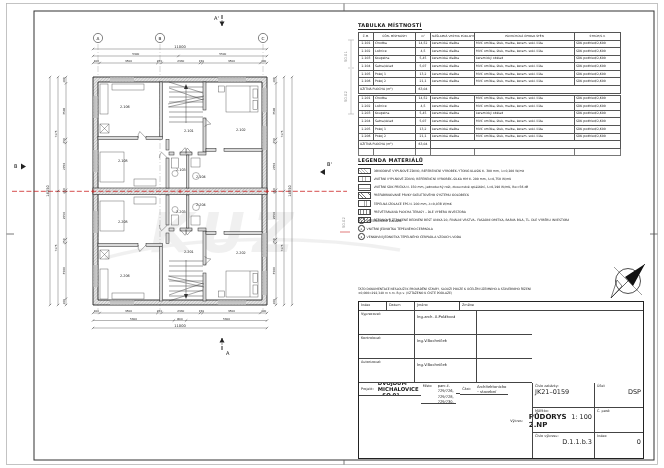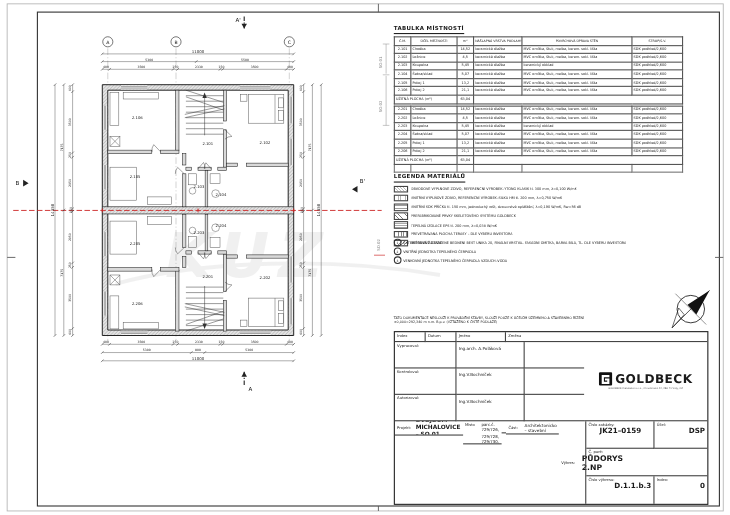--- a/index.html
+++ b/index.html
@@ -54,21 +54,21 @@
   .lab{font-size:3.4px;color:#222;}
   .val{font-size:4px;}
   .tb-header .tb-cell{font-size:3.4px;height:9px;}
   .people-row{height:24px;}
   .name{font-size:3.8px;padding-top:3px;}
   .goldbeck-cell{width:113px;display:flex;flex-direction:column;align-items:center;
                  justify-content:center;border-bottom:.5px solid #444;box-sizing:border-box;}
   .gb-line{display:flex;align-items:center;}
   .gb-text{font-size:11px;font-weight:900;letter-spacing:.4px;margin-left:2px;}
   .gb-sub{font-size:2.2px;color:#555;margin-top:1px;}
-  .bigval{font-size:6.5px;font-weight:bold;text-align:right;margin-left:10px;}
+  .bigval{font-size:6.5px;font-weight:normal;text-align:right;}
   .projname{font-size:5.3px;font-weight:bold;margin-left:4px;}
   .drawname{font-size:7px;font-weight:bold;margin-left:6px;}
   .partval{font-size:3.8px;margin-left:6px;}
   .place-lines{font-size:3.6px;margin-left:6px;line-height:1.5;}
 </style>
 </head>
 <body>
 
 <div class="stage">
 
@@ -633,30 +633,20 @@
           <div class="tb-cell lab" style="width:56px">Kontroloval:</div>
           <div class="tb-cell name" style="width:62px">Ing.V.Bochníček</div>
           <div class="tb-cell" style="flex:1"></div>
         </div>
         <div class="tb-row people-row" style="flex:1">
           <div class="tb-cell lab" style="width:56px">Autorizoval:</div>
           <div class="tb-cell name" style="width:62px">Ing.V.Bochníček</div>
           <div class="tb-cell" style="flex:1"></div>
         </div>
       </div>
-      <div class="goldbeck-cell">
-        <div class="gb-line">
-          <svg width="13" height="13" viewBox="0 0 13 13">
-            <rect x="0.5" y="0.5" width="12" height="12" rx="1" fill="#111"></rect>
-            <path d="M3,3 h7 v2 h-5 v4 h3 v-1 h-2 v-2 h4 v5 h-7 z" fill="#fff"></path>
-          </svg>
-          <span class="gb-text">GOLDBECK</span>
-        </div>
-        <div class="gb-sub">GOLDBECK Prefabeton s.r.o., Chrudimská 42, 286 71 Vrdy, CZ</div>
-      </div>
     </div>
     <div class="tb-row" style="height:75px;">
       <div style="width:173px;display:flex;flex-direction:row;">
         <div class="tb-row" style="height:13px">
           <div class="tb-cell" style="flex:1;display:flex;align-items:center;border-right:none;">
             <span class="lab">Projekt:</span>
             <span class="projname">DVOJDŮM MICHALOVICE – SO.01</span>
           </div>
         </div>
         <div class="tb-row" style="height:21px">
@@ -692,20 +682,24 @@
           <div class="tb-cell" style="width:62px">
             <div class="lab">Číslo zakázky:</div>
             <div class="bigval" style="text-align:left">JK21–0159</div>
           </div>
           <div class="tb-cell" style="flex:1">
             <div class="lab">Účel:</div>
             <div class="bigval">DSP</div>
           </div>
         </div>
         <div class="tb-row" style="height:25px">
+          <div class="tb-cell" style="width:62px">
+            <div class="lab">Měřítko:</div>
+            <div class="bigval">1: 100</div>
+          </div>
           <div class="tb-cell" style="flex:1">
             <div class="lab">Č. paré:</div>
             <div class="bigval"></div>
           </div>
         </div>
         <div class="tb-row" style="flex:1">
           <div class="tb-cell" style="width:62px;border-bottom:none">
             <div class="lab">Číslo výkresu:</div>
             <div class="bigval">D.1.1.b.3</div>
           </div>

